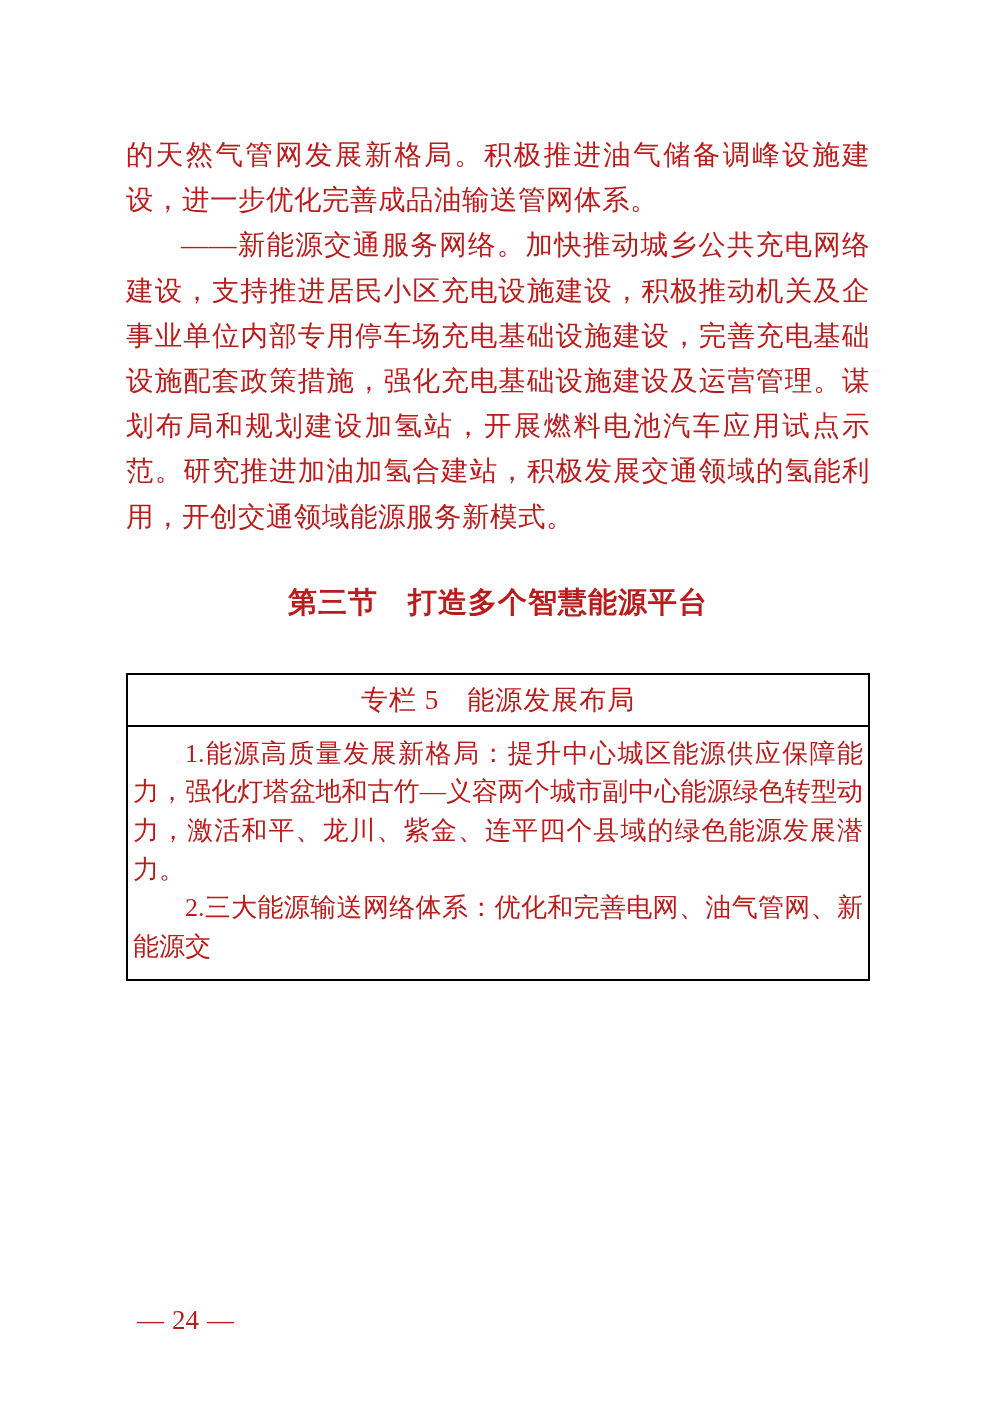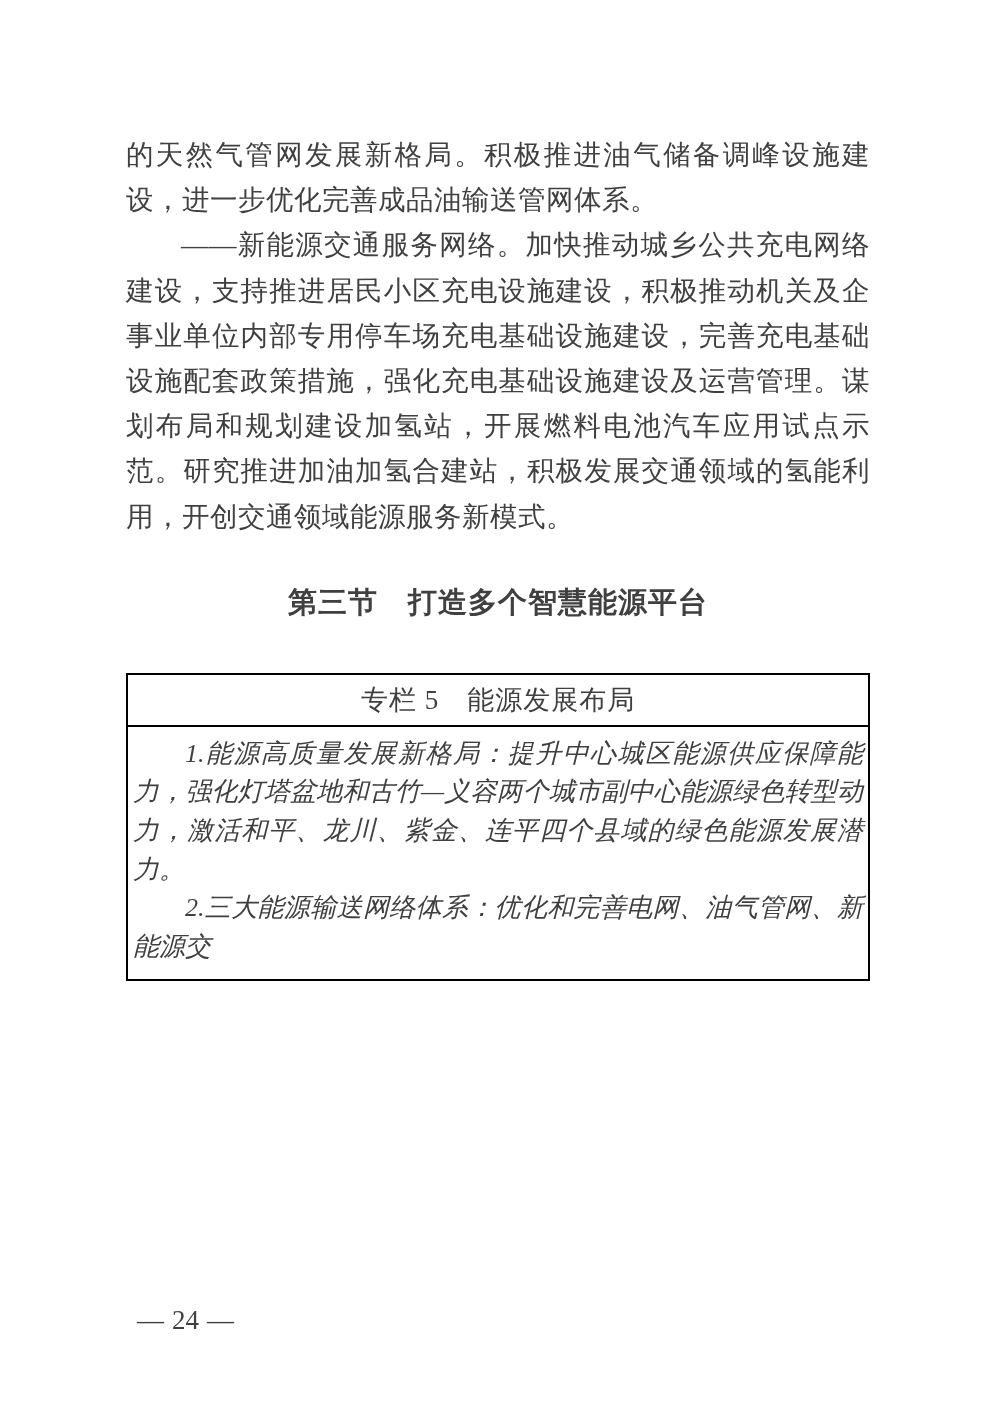--- a/index.html
+++ b/index.html
@@ -1,21 +1,21 @@
 <!DOCTYPE html>
 <html lang="zh"><head>
 <meta charset="utf-8">
 <style>
   html, body { margin: 0; padding: 0; }
   .page {
     position: relative;
     width: 1000px;
     height: 1414px;
     background: #ffffff;
-    color: #404040;
+    color: #b91c1c;
     font-family: "Liberation Serif", serif;
     overflow: hidden;
   }
   .content {
     position: absolute;
     left: 126px;
     top: 132px;
     width: 744px;
   }
   .para {
@@ -42,21 +42,20 @@
   .callout-title {
     border-bottom: 2px solid #000000;
     text-align: center;
     font-size: 27px;
     line-height: 50px;
     height: 50px;
     letter-spacing: 1px;
   }
   .callout-body {
     padding: 8px 5px 13px 5px;
-    font-style: italic;
   }
   .callout-item {
     margin: 0;
     font-size: 26px;
     line-height: 38.6px;
     text-align: justify;
     text-justify: inter-character;
     text-indent: 2em;
   }
   .footer {

